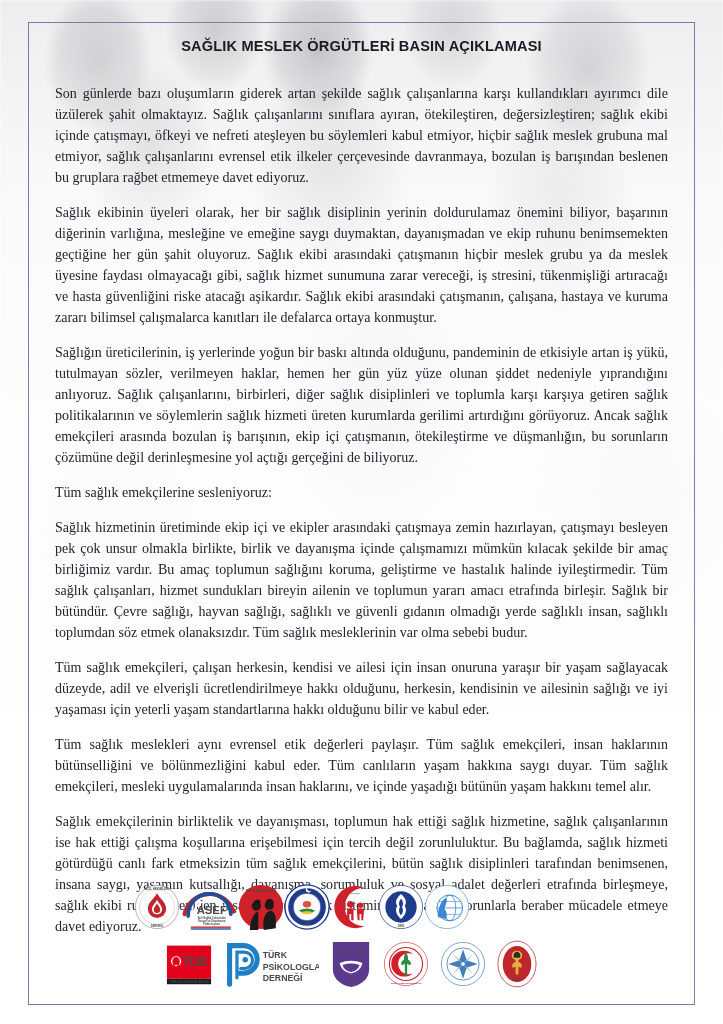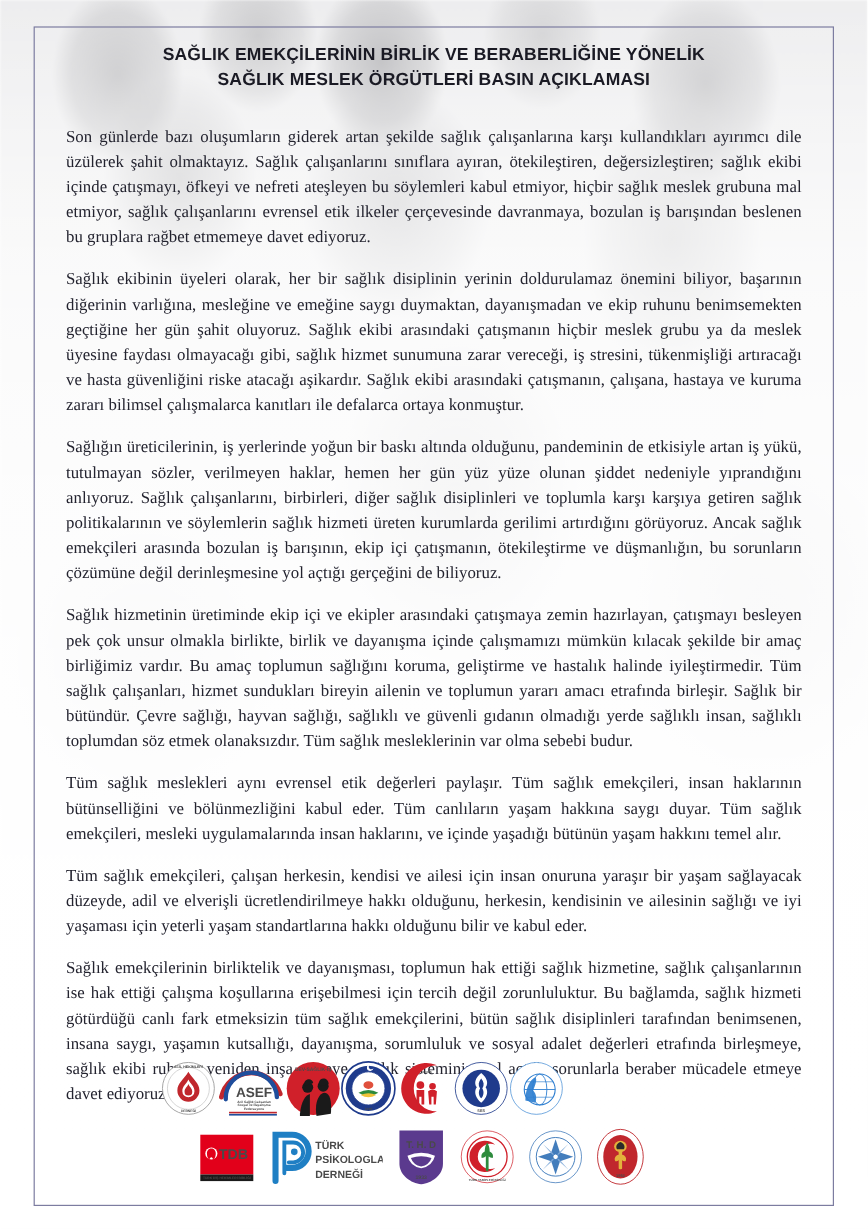--- a/index.html
+++ b/index.html
@@ -130,31 +130,31 @@
 <div class="page">
 
   <div class="bg-photo"></div>
   <div class="bg-fade"></div>
 
   <div class="frame"></div>
 
   <div class="content">
 
     <h1 class="title">
-      <span class="line">SAĞLIK EMEKÇİLERİNİN BİRLİK VE BERABERLİĞİNE YÖNELİK</span>
       <span class="line">SAĞLIK MESLEK ÖRGÜTLERİ BASIN AÇIKLAMASI</span>
     </h1>
 
     <div class="body-text">
       <p class="para">Son günlerde bazı oluşumların giderek artan şekilde sağlık çalışanlarına karşı kullandıkları ayırımcı dile üzülerek şahit olmaktayız. Sağlık çalışanlarını sınıflara ayıran, ötekileştiren, değersizleştiren; sağlık ekibi içinde çatışmayı, öfkeyi ve nefreti ateşleyen bu söylemleri kabul etmiyor, hiçbir sağlık meslek grubuna mal etmiyor, sağlık çalışanlarını evrensel etik ilkeler çerçevesinde davranmaya, bozulan iş barışından beslenen bu gruplara rağbet etmemeye davet ediyoruz.</p>
       <p class="para">Sağlık ekibinin üyeleri olarak, her bir sağlık disiplinin yerinin doldurulamaz önemini biliyor, başarının diğerinin varlığına, mesleğine ve emeğine saygı duymaktan, dayanışmadan ve ekip ruhunu benimsemekten geçtiğine her gün şahit oluyoruz. Sağlık ekibi arasındaki çatışmanın hiçbir meslek grubu ya da meslek üyesine faydası olmayacağı gibi, sağlık hizmet sunumuna zarar vereceği, iş stresini, tükenmişliği artıracağı ve hasta güvenliğini riske atacağı aşikardır.  Sağlık ekibi arasındaki çatışmanın, çalışana, hastaya ve kuruma zararı bilimsel çalışmalarca kanıtları ile defalarca ortaya konmuştur.</p>
       <p class="para">Sağlığın üreticilerinin, iş yerlerinde yoğun bir baskı altında olduğunu, pandeminin de etkisiyle artan iş yükü, tutulmayan sözler, verilmeyen haklar, hemen her gün yüz yüze olunan şiddet nedeniyle yıprandığını anlıyoruz. Sağlık çalışanlarını, birbirleri, diğer sağlık disiplinleri ve toplumla karşı karşıya getiren sağlık politikalarının ve söylemlerin sağlık hizmeti üreten kurumlarda gerilimi artırdığını görüyoruz. Ancak sağlık emekçileri arasında bozulan iş barışının, ekip içi çatışmanın, ötekileştirme ve düşmanlığın, bu sorunların çözümüne değil derinleşmesine yol açtığı gerçeğini de biliyoruz.</p>
+      <p class="para lead">Tüm sağlık emekçilerine sesleniyoruz:</p>
       <p class="para">Sağlık hizmetinin üretiminde ekip içi ve ekipler arasındaki çatışmaya zemin hazırlayan, çatışmayı besleyen pek çok unsur olmakla birlikte, birlik ve dayanışma içinde çalışmamızı mümkün kılacak şekilde bir amaç birliğimiz vardır. Bu amaç toplumun sağlığını koruma, geliştirme ve hastalık halinde iyileştirmedir. Tüm sağlık çalışanları, hizmet sundukları bireyin ailenin ve toplumun yararı amacı etrafında birleşir. Sağlık bir bütündür. Çevre sağlığı, hayvan sağlığı, sağlıklı ve güvenli gıdanın olmadığı yerde sağlıklı insan, sağlıklı toplumdan söz etmek olanaksızdır. Tüm sağlık mesleklerinin var olma sebebi budur.</p>
+      <p class="para">Tüm sağlık emekçileri, çalışan herkesin, kendisi ve ailesi için insan onuruna yaraşır bir yaşam sağlayacak düzeyde, adil ve elverişli ücretlendirilmeye hakkı olduğunu, herkesin, kendisinin ve ailesinin sağlığı ve iyi yaşaması için yeterli yaşam standartlarına hakkı olduğunu bilir ve kabul eder.</p>
       <p class="para">Tüm sağlık meslekleri aynı evrensel etik değerleri paylaşır. Tüm sağlık emekçileri, insan haklarının bütünselliğini ve bölünmezliğini kabul eder. Tüm canlıların yaşam hakkına saygı duyar. Tüm sağlık emekçileri, mesleki uygulamalarında insan haklarını, ve içinde yaşadığı bütünün yaşam hakkını  temel alır.</p>
-      <p class="para">Tüm sağlık emekçileri, çalışan herkesin, kendisi ve ailesi için insan onuruna yaraşır bir yaşam sağlayacak düzeyde, adil ve elverişli ücretlendirilmeye hakkı olduğunu, herkesin, kendisinin ve ailesinin sağlığı ve iyi yaşaması için yeterli yaşam standartlarına hakkı olduğunu bilir ve kabul eder.</p>
       <p class="para">Sağlık emekçilerinin birliktelik ve dayanışması, toplumun hak ettiği sağlık hizmetine, sağlık çalışanlarının ise hak ettiği çalışma koşullarına erişebilmesi için tercih değil zorunluluktur. Bu bağlamda, sağlık hizmeti götürdüğü canlı fark etmeksizin tüm sağlık emekçilerini, bütün sağlık disiplinleri tarafından benimsenen, insana saygı, yaşamın kutsallığı, dayanışma, sorumluluk ve sosyal adalet değerleri etrafında birleşmeye, sağlık ekibi ruhunu yeniden inşa etmeye, sağlık sisteminin yol açtığı sorunlarla beraber mücadele etmeye davet ediyoruz.</p>
     </div>
   </div>
 
   <div class="logos">
 
     <div class="logo-row row1">
 
       <div class="logo">
         <svg width="46" height="46" viewBox="0 0 100 100" aria-hidden="true">

